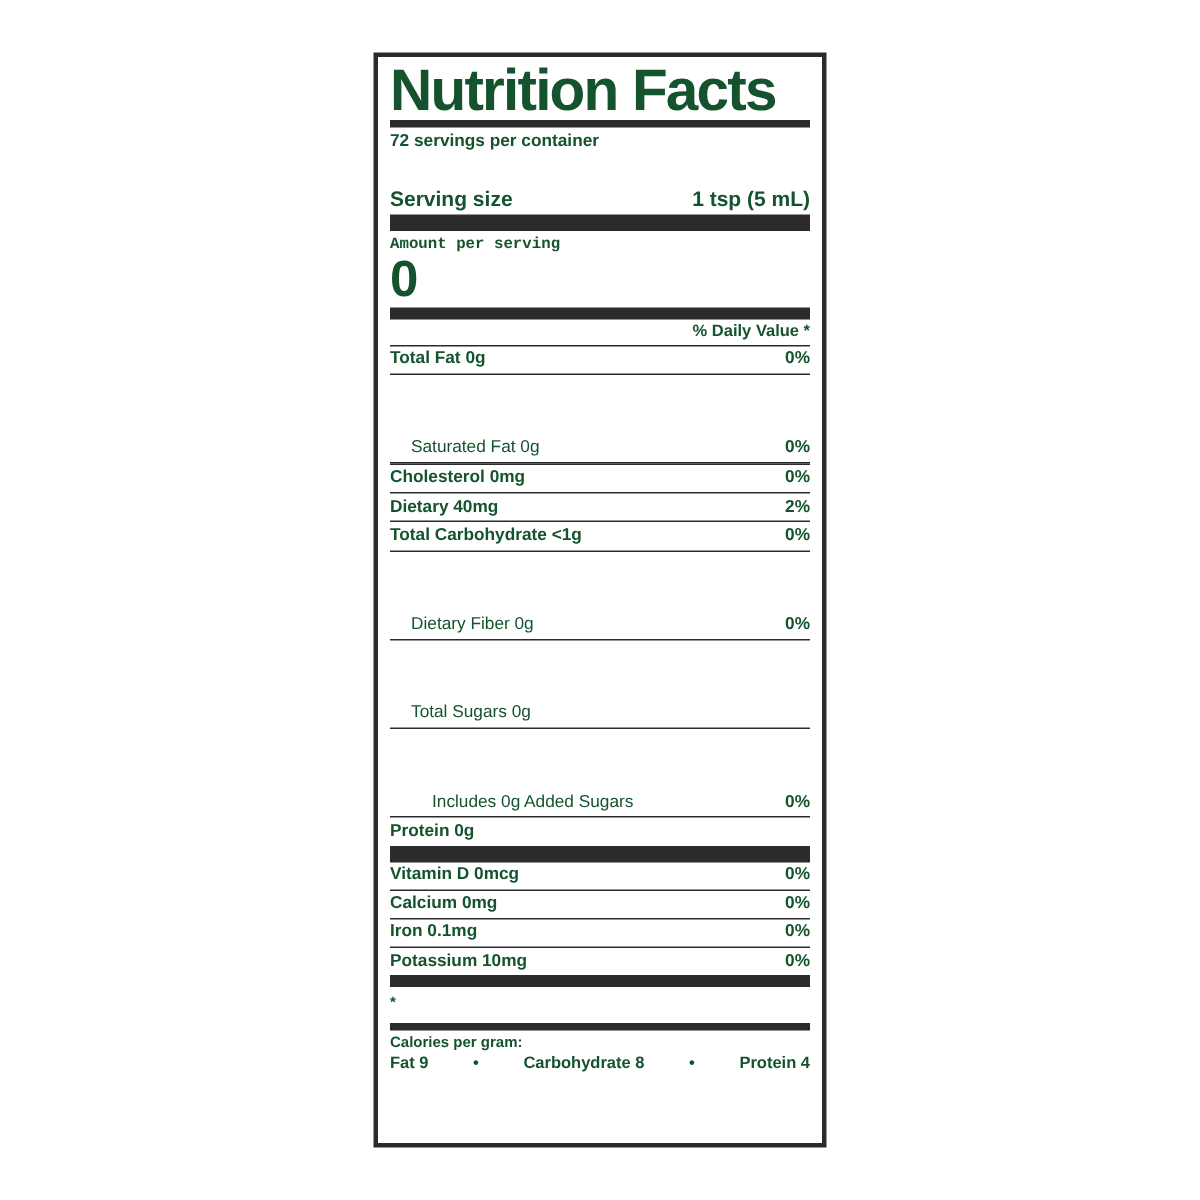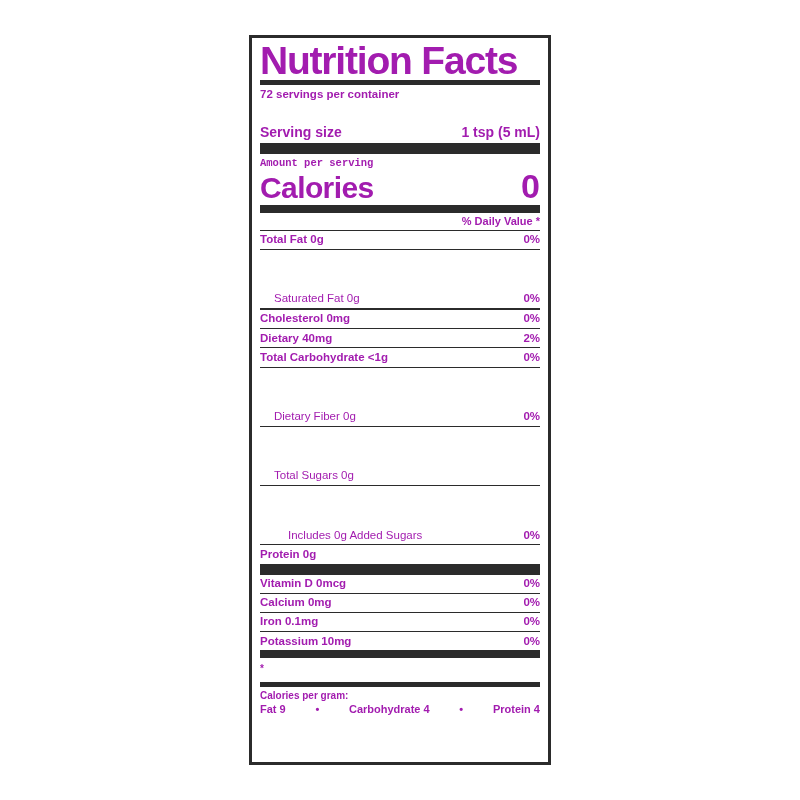--- a/index.html
+++ b/index.html
@@ -12,21 +12,21 @@
   }
   #panel {
     position: absolute;
     left: 249px;
     top: 35px;
     width: 302px;
     height: 730px;
     border: 3px solid #2b2b2b;
     background: #ffffff;
     box-sizing: border-box;
-    color: #a21caf;
+    color: #14532d;
     overflow: hidden;
   }
   .inner {
     padding: 0 8px;
     box-sizing: border-box;
     width: 100%;
     height: 100%;
   }
   .title {
     font-size: 39px;
@@ -129,21 +129,20 @@
 
     <div class="servings">72 servings per container</div>
     <div class="serving-size">
       <span class="nm">Serving size</span>
       <span class="nm">1 tsp (5 mL)</span>
     </div>
     <div class="rule-thick"></div>
 
     <div class="amount-per">Amount per serving</div>
     <div class="calories-row">
-      <span class="calories-label">Calories</span>
       <span class="calories-value">0</span>
     </div>
     <div class="rule-mid"></div>
 
     <div class="dv-header">% Daily Value *</div>
     <div class="rule-thin"></div>
 
     <div class="row">
       <span class="nm">Total Fat 0g</span>
       <span class="nm">0%</span>
@@ -226,19 +225,19 @@
 
     <div class="footnote">
       <span class="star">*</span>
     </div>
     <div class="rule-med"></div>
 
     <div class="ing-title">Calories per gram:</div>
     <div class="ing-row">
       <span class="nm">Fat 9</span>
       <span class="sep">•</span>
-      <span class="nm">Carbohydrate 4</span>
+      <span class="nm">Carbohydrate 8</span>
       <span class="sep">•</span>
       <span class="nm">Protein 4</span>
     </div>
 
   </div>
 </div>
 
 </body></html>

